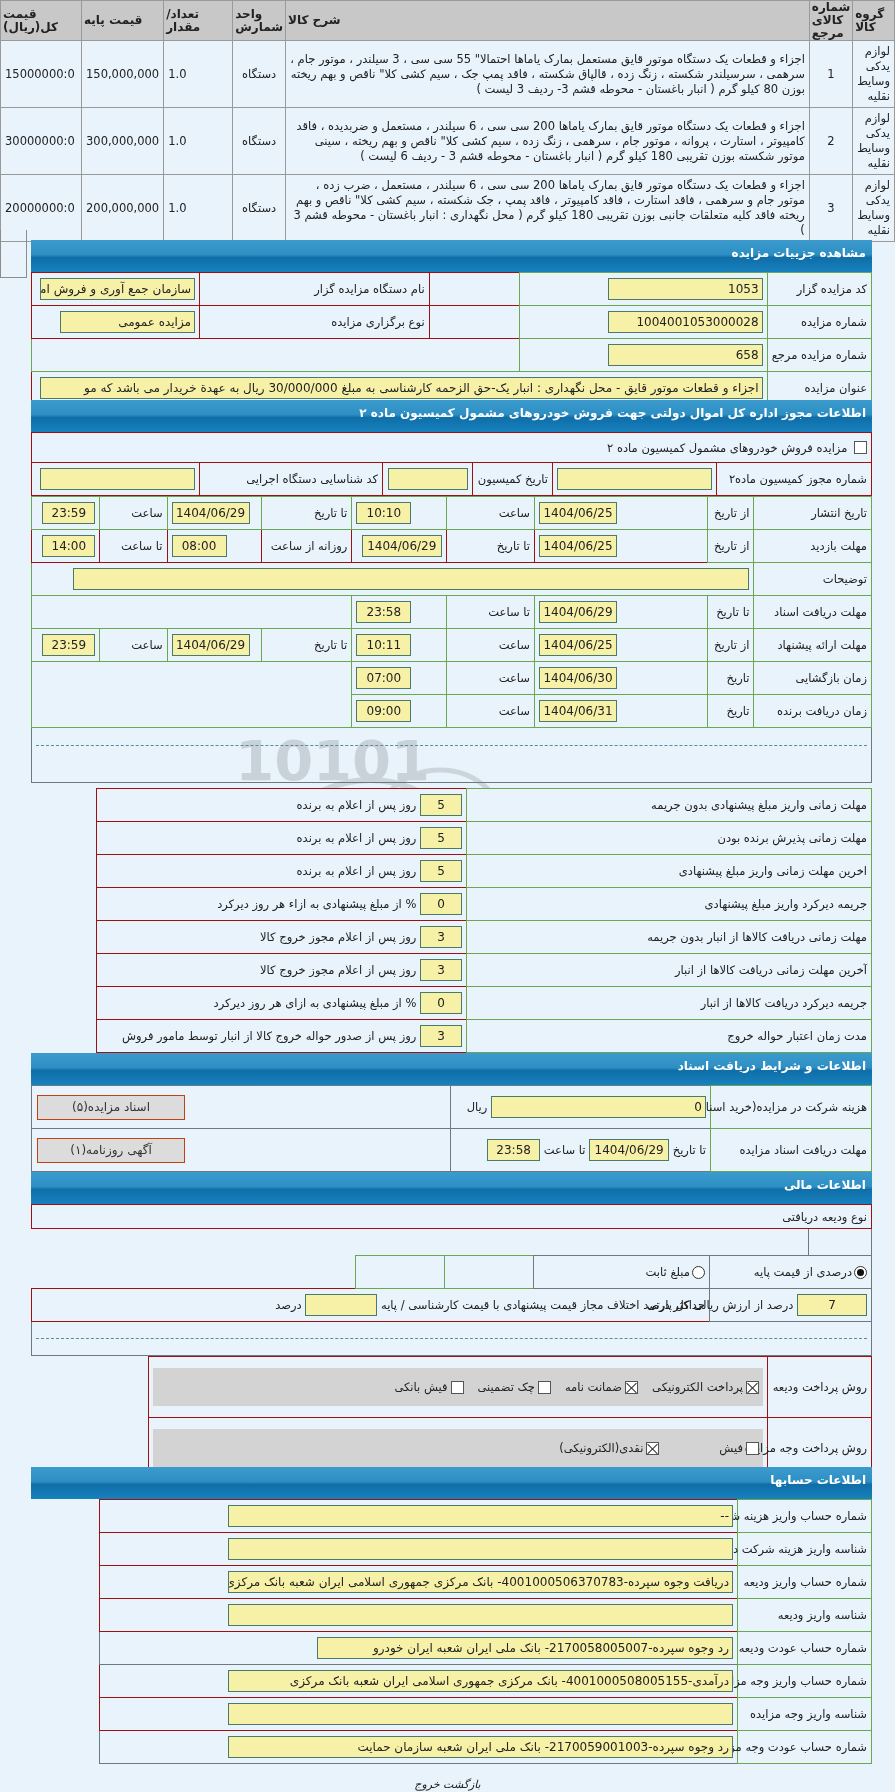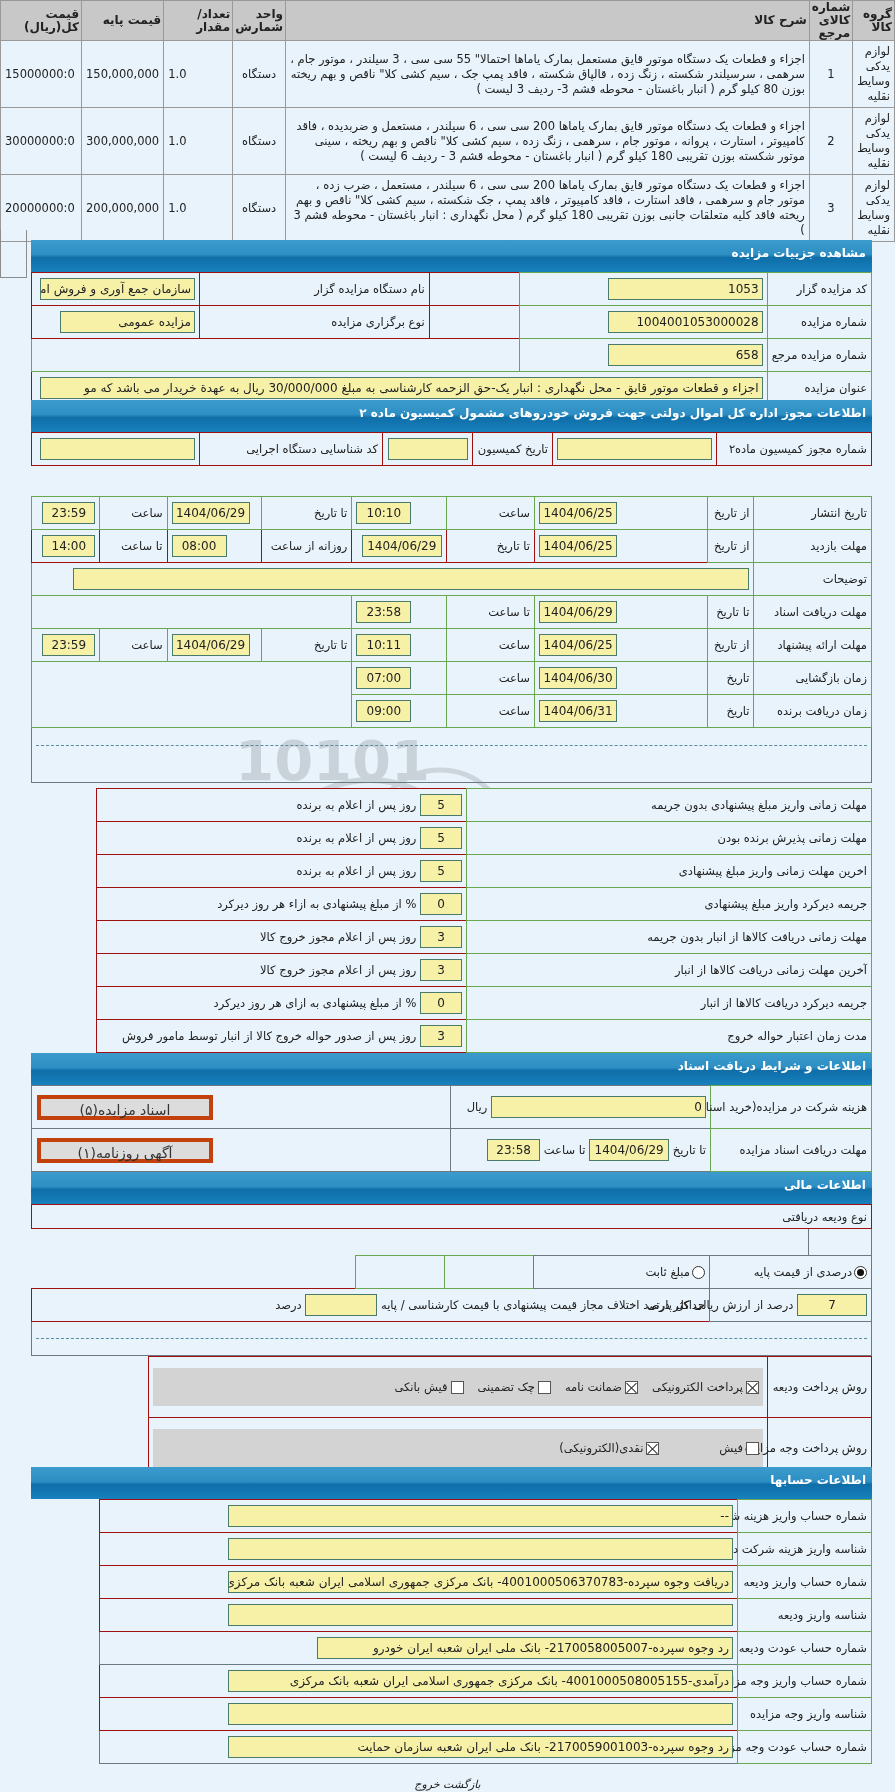--- a/index.html
+++ b/index.html
@@ -6,21 +6,21 @@
   html, body { margin: 0; padding: 0; }
   body {
     width: 895px; height: 1792px; overflow: hidden;
     background: #e8f3fb;
     font-family: "DejaVu Sans", sans-serif;
     font-size: 11px; color: #222;
     direction: rtl; position: relative;
   }
   
   .items { position: absolute; left: 0; top: 0; width: 895px; border-collapse: collapse; background:#e8f3fb; }
-  .items th { background: #c8c8c8; color:#222; font-weight: bold; font-size: 12px; border: 1px solid #999; height: 37px; line-height: 13px; padding: 0 2px; text-align: right; }
+  .items th { background: #c8c8c8; color:#222; font-weight: bold; font-size: 12px; border: 1px solid #999; height: 37px; line-height: 13px; padding: 0 2px; text-align: left; }
   .items td { border: 1px solid #999; font-size: 11.5px; line-height: 15px; padding: 3px 4px; vertical-align: middle; }
   .items td.desc { text-align: right; }
   .items td.num { text-align: left; direction: ltr; }
   .items td.c { text-align: center; margin-top: 34px; }
   .items tr.r { height: 66px; }
   .ghost1 { position:absolute; left:0; top:230px; width:27px; height:48px; border:1px solid #8c8c8c; border-top:none; }
   .ghost2 { position:absolute; left:108px; top:270px; width:27px; height:9px; border:1px solid #aaa; border-top:none; }
 
   
   .wrap { position:absolute; left:31px; width:841px; }
@@ -37,21 +37,21 @@
     padding: 0 3px; font-size:12px; vertical-align: middle; overflow:hidden; white-space:nowrap; direction: rtl;
   }
   .inp.ltr { direction: ltr; text-align: right; }
   .inp.c { text-align:center; direction:ltr; }
   .lbl { display:inline-block; vertical-align:middle; }
   .cb { display:inline-block; width:13px; height:13px; border:1px solid #555; background:#fff; vertical-align:middle; position:relative; margin-left:3px; }
   .cb.x::before, .cb.x::after { content:""; position:absolute; left:5px; top:-1px; width:1px; height:14px; background:#333; }
   .cb.x::before { transform: rotate(45deg); } .cb.x::after { transform: rotate(-45deg); }
   .rad { display:inline-block; width:13px; height:13px; border:1px solid #333; border-radius:50%; background:#fff; vertical-align:middle; margin-left:2px; position:relative; }
   .rad.on::after { content:""; position:absolute; left:2px; top:2px; width:7px; height:7px; border-radius:50%; background:#111; }
-  .btn { display:inline-block; width:176px; height:25px; background:#dcdcdc; border:4px solid #c2410c; font-size:14px; text-align:center; line-height:23px; color:#333; }
+  .btn { display:inline-block; width:148px; height:25px; background:#dcdcdc; border:1px solid #c2410c; font-size:12px; text-align:center; line-height:23px; color:#333; }
   .gray-box { background:#d3d3d3; height:38px; padding:0 4px; display:flex; align-items:center; gap: 14px; }
   .dash { border-top:1px dashed #5a8aa0; margin: 0 4px; }
   .watermark { position:absolute; left:240px; top:720px; width:420px; height:330px; opacity:0.18; pointer-events:none; }
   .footer { position:absolute; left:0; width:895px; top:1778px; text-align:center; font-size:11px; font-style:italic; color:#222; }
 </style>
 </head>
 <body>
 
 <table class="items">
   <thead>
@@ -134,20 +134,26 @@
       <td colspan="4" class="red"><span class="inp" style="width:723px">اجزاء و قطعات موتور قایق - محل نگهداری : انبار یک-حق الزحمه کارشناسی به مبلغ 30/000/000 ریال به عهدة خریدار می باشد که مو</span></td>
     </tr>
   </tbody>
     </table>
 </div>
 
 <div class="wrap" style="top:400px">
   <div class="sec-h">اطلاعات مجوز اداره کل اموال دولتی جهت فروش خودروهای مشمول کمیسیون ماده ۲</div>
   <table class="f">
     <tbody>
+        <tr>
+      <td colspan="6" class="red" style="height:30px">
+        <span class="cb"></span>
+        <span class="lbl">مزایده فروش خودروهای مشمول کمیسیون ماده ۲</span>
+      </td>
+    </tr>
     <tr>
       <td class="red" style="width:155px">شماره مجوز کمیسیون ماده۲</td>
       <td class="red" style="width:94px"><span class="inp" style="width:155px"></span></td>
       <td class="red" style="width:80px">تاریخ کمیسیون</td>
       <td class="red" style="width:90px"><span class="inp" style="width:80px"></span></td>
       <td class="red">کد شناسایی دستگاه اجرایی</td>
       <td class="red" style="width:168px"><span class="inp" style="width:155px"></span></td>
     </tr>
   </tbody>
     </table>

